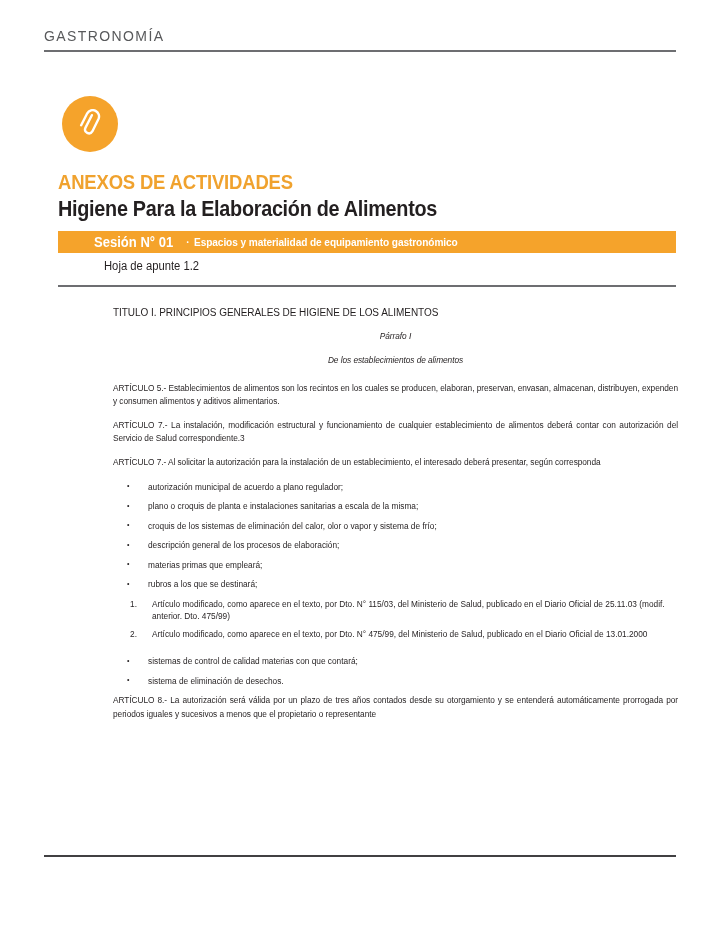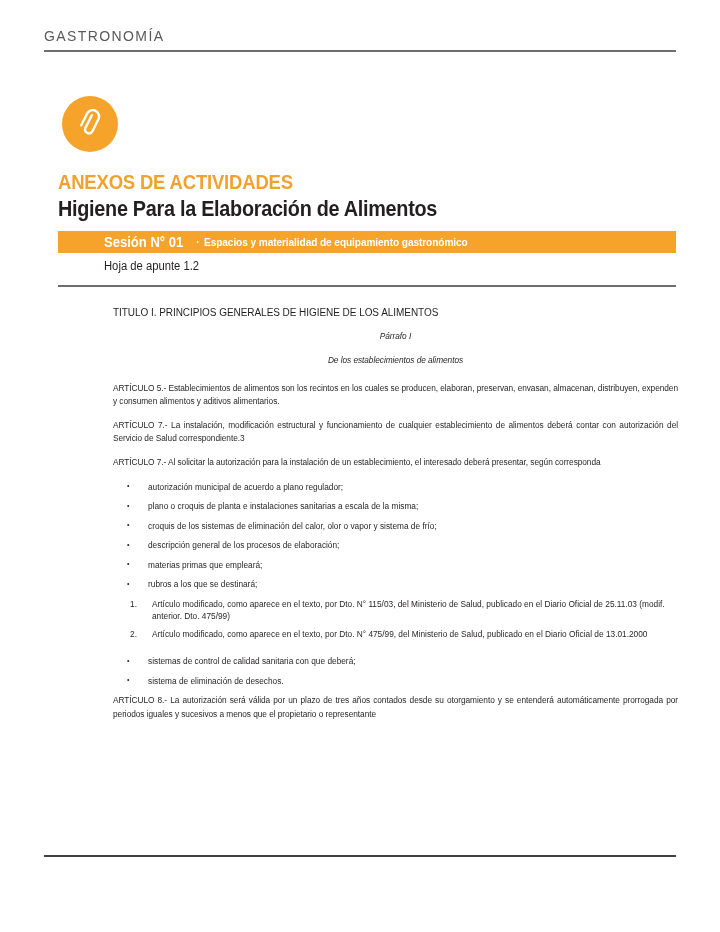--- a/index.html
+++ b/index.html
@@ -90,21 +90,21 @@
   
   .session-bar {
     position: absolute;
     left: 58px;
     top: 231px;
     width: 618px;
     height: 22px;
     background: #f5a32b;
     display: flex;
     align-items: center;
-    padding-left: 46px;
+    padding-left: 36px;
     white-space: nowrap;
     overflow: hidden;
   }
   .session-num {
     color: #ffffff;
     font-size: 14.5px;
     font-weight: bold;
     font-family: "Liberation Sans Narrow", "Liberation Sans", sans-serif;
     transform: scaleX(0.9);
     transform-origin: left center;
@@ -278,21 +278,21 @@
     </ul>
 
     <ol class="numbered">
       <li>Artículo modificado, como aparece en el texto, por Dto. N° 115/03, del Ministerio de Salud, publicado en el Diario Oficial de 25.11.03 (modif. anterior. Dto. 475/99)</li>
       <li>Artículo modificado, como aparece en el texto, por Dto. N° 475/99, del Ministerio de Salud, publicado en el Diario Oficial de 13.01.2000</li>
     </ol>
 
     <div class="gap-after-num"></div>
 
     <ul class="bullets">
-      <li>sistemas de control de calidad sanitaria con que deberá;</li>
+      <li>sistemas de control de calidad materias con que contará;</li>
       <li>sistema de eliminación de desechos.</li>
     </ul>
 
     <p>ARTÍCULO 8.- La autorización será válida por un plazo de tres años contados desde su otorgamiento y se entenderá automáticamente prorrogada por periodos iguales y sucesivos a menos que el propietario o representante</p>
 
   </div>
 
   <div class="rule-bottom"></div>
 
 </div>

